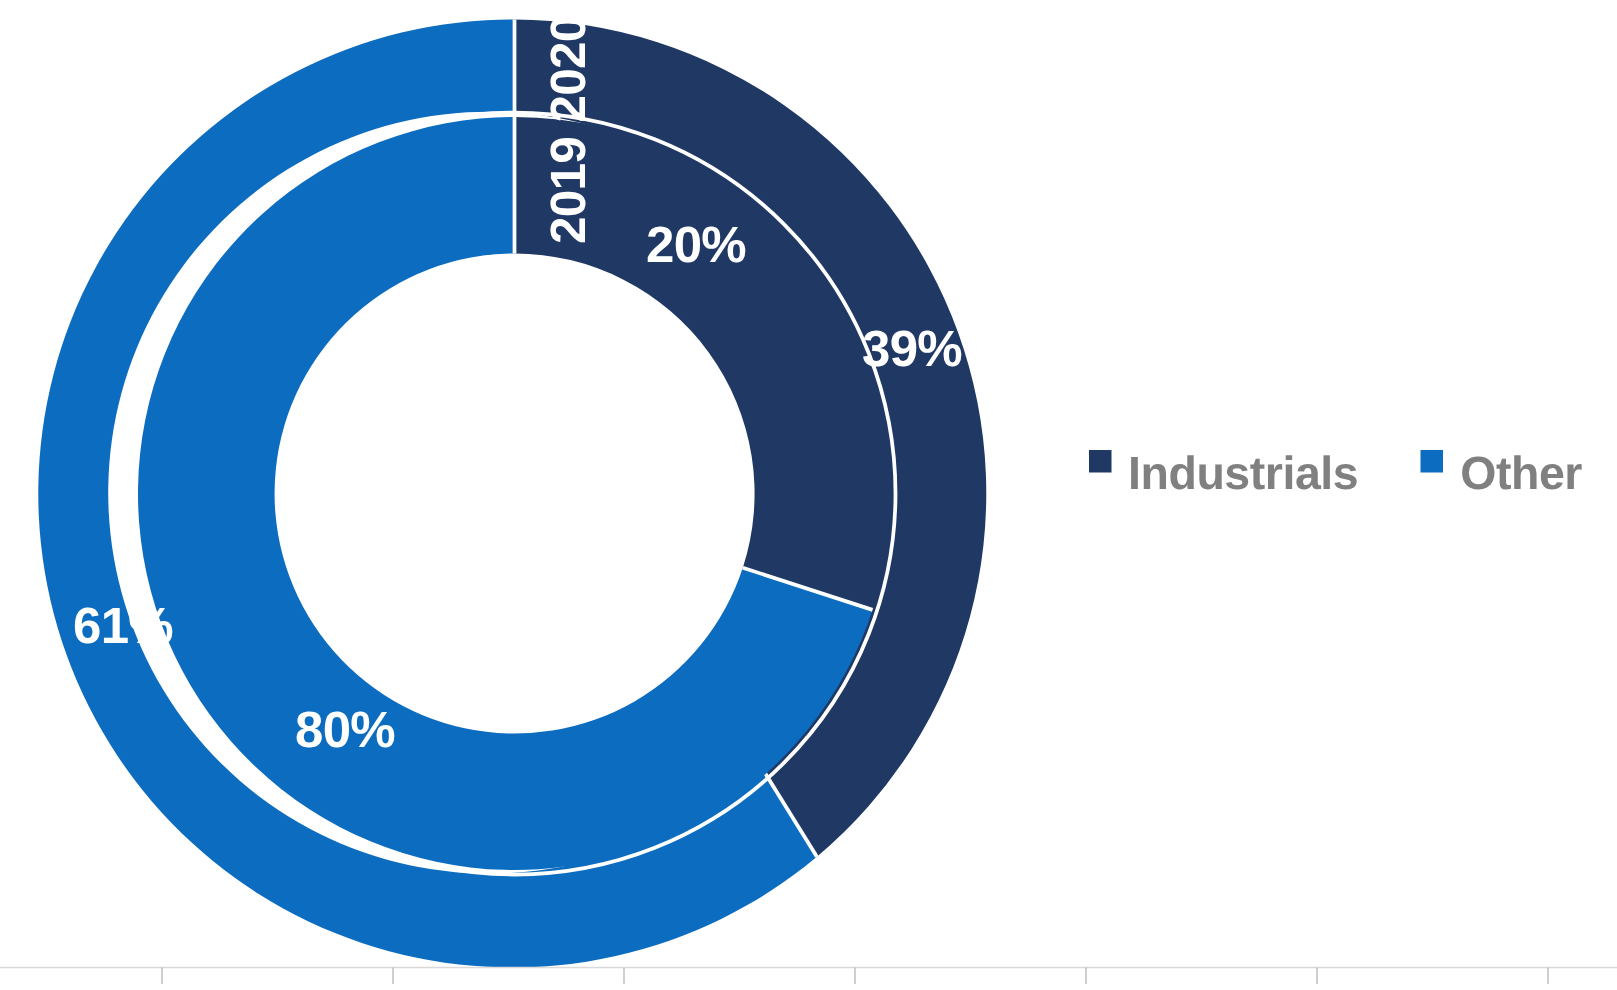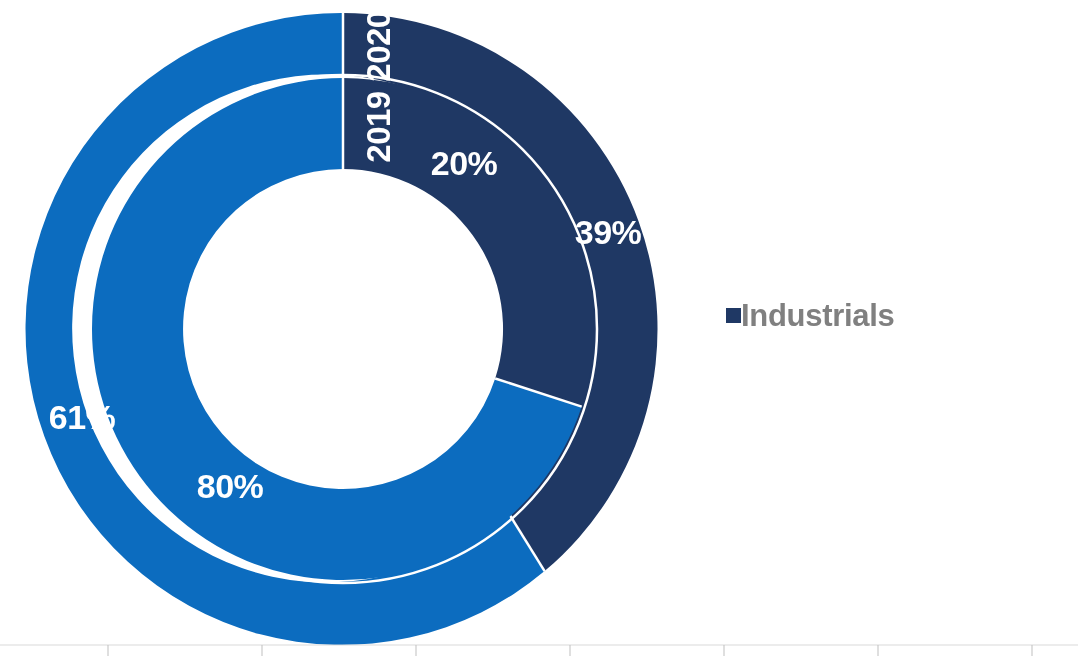--- a/index.html
+++ b/index.html
@@ -57,21 +57,21 @@
     top: 300px;
     display: flex;
     flex-direction: row;
     align-items: center;
     gap: 42px;
     white-space: nowrap;
   }
   .legend-entry {
     display: flex;
     flex-direction: row;
-    align-items: center;
+    gap: 11px;
   }
   .legend-swatch {
     width: 15px;
     height: 15px;
     flex: 0 0 auto;
   }
   .legend-text {
     font-family: "Liberation Sans Narrow", "Liberation Sans", sans-serif;
     font-weight: 700;
     font-size: 31px;
@@ -146,15 +146,19 @@
       <line class="axis-tick" x1="1032" y1="645" x2="1032" y2="656"></line>
     </g>
 
   </svg>
 
   <div id="legend">
     <div class="legend-entry">
       <span class="legend-swatch" style="background:#1F3864"></span>
       <span class="legend-text">Industrials</span>
     </div>
+    <div class="legend-entry">
+      <span class="legend-swatch" style="background:#0C6CBF"></span>
+      <span class="legend-text">Other</span>
+    </div>
   </div>
 
 </div>
 
 </body></html>

